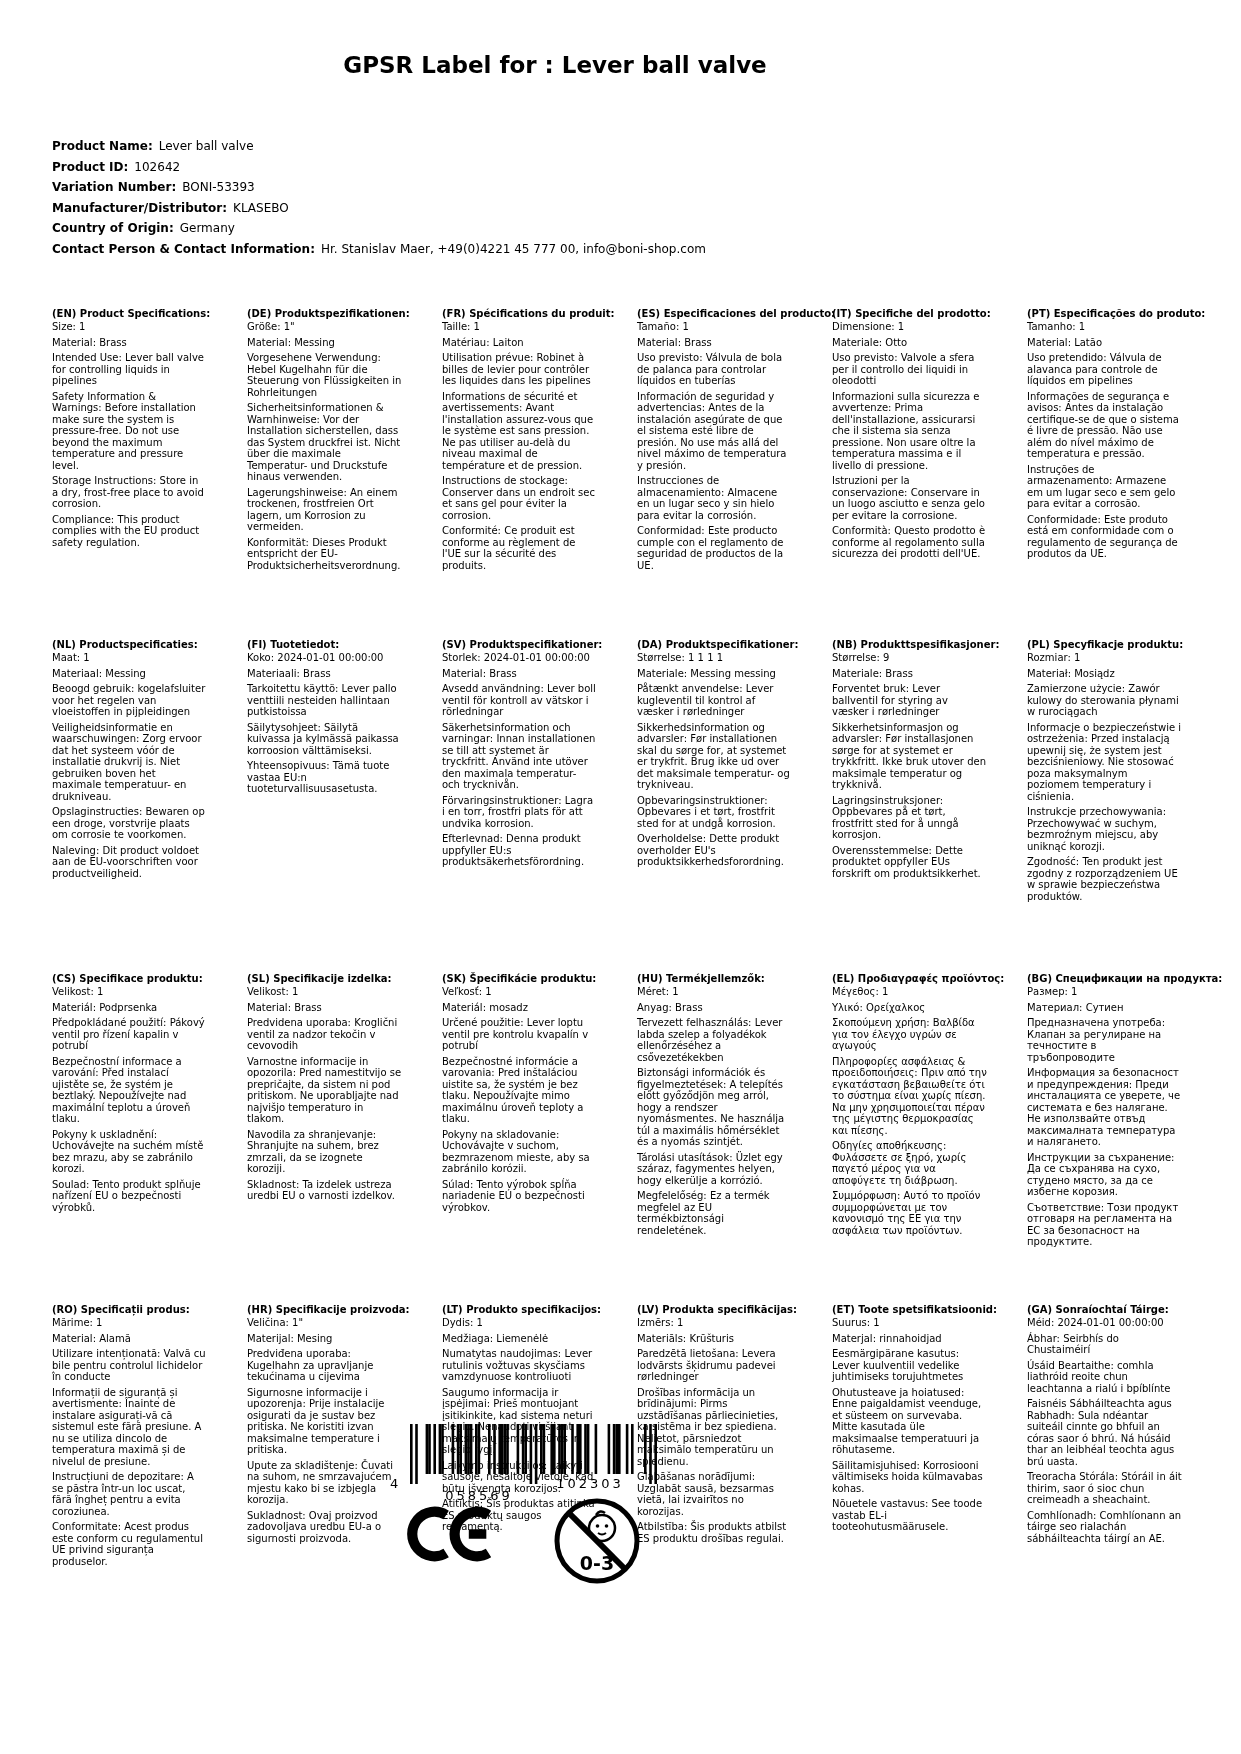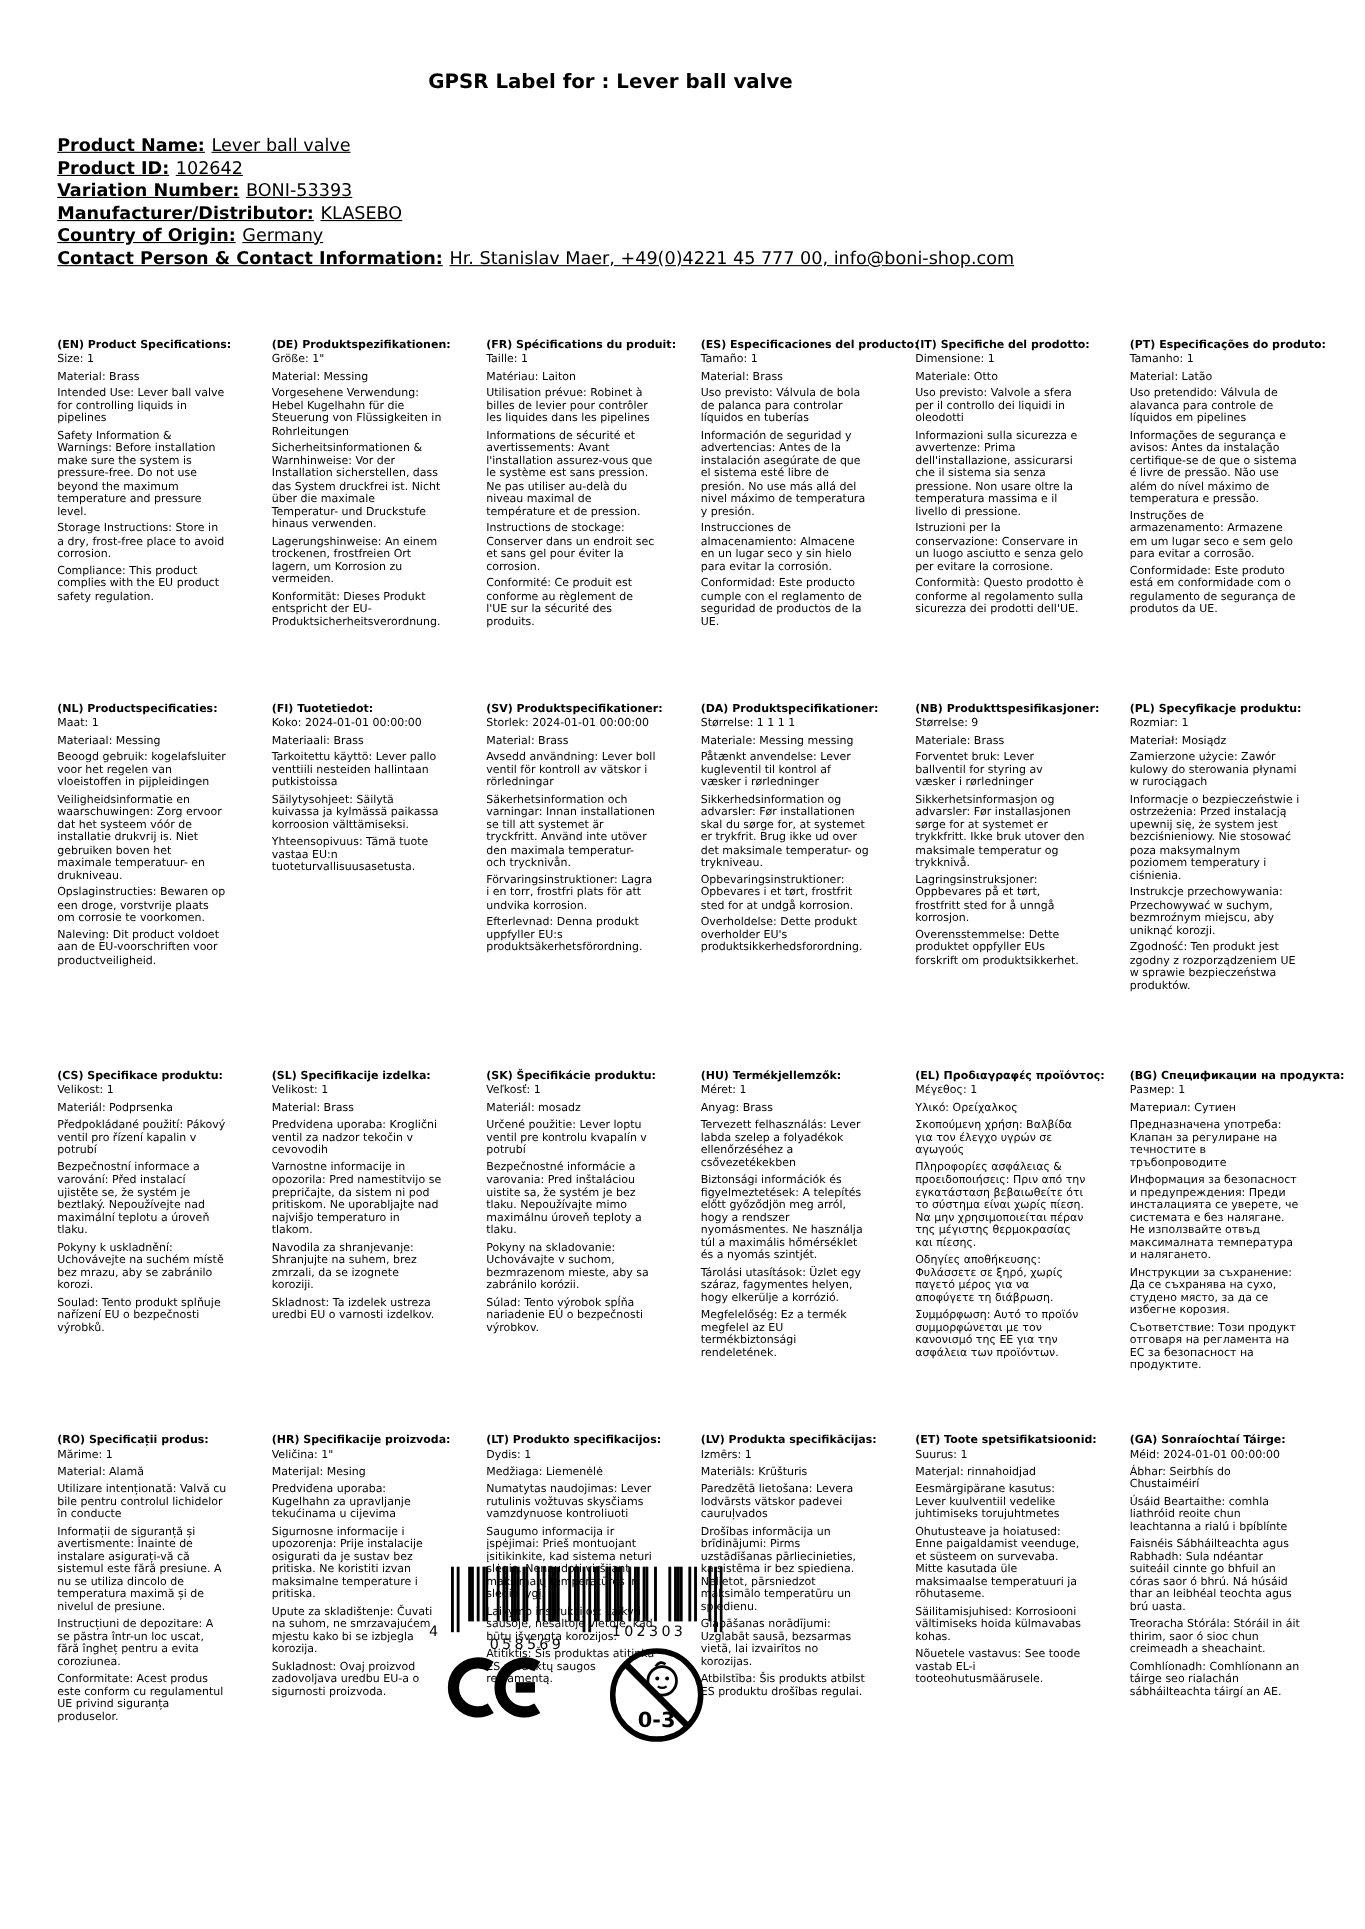--- a/index.html
+++ b/index.html
@@ -3,25 +3,25 @@
 <meta charset="utf-8">
 <style>
   * { margin:0; padding:0; box-sizing:border-box; }
   html,body { background:#ffffff; }
   body {
     width:1241px; height:1754px; position:relative;
     font-family:"DejaVu Sans", "Liberation Sans", sans-serif;
     color:#000;
   }
   .title {
-    position:absolute; top:64px; left:0; width:1110px;
-    text-align:center; font-size:18px; font-weight:bold;
+    position:absolute; top:52px; left:0; width:1110px;
+    text-align:center; font-size:23px; font-weight:bold;
     font-family:"DejaVu Sans", sans-serif;
   }
-  .info { position:absolute; top:122px; left:52px; font-size:16px; line-height:20.5px;text-decoration:underline; }
+  .info { position:absolute; top:136px; left:52px; font-size:12px; line-height:20.5px; }
   .info-row { white-space:nowrap; }
   .info-label { font-weight:bold; }
   .info-value { font-weight:normal; margin-left:6px; }
   .grid {
     position:absolute; top:308px; left:52px; width:1110px;
     display:grid;
     grid-template-columns:repeat(6, 175px);
     grid-template-rows:311px 314px 311px auto;
     align-items:start;
     gap:20px;
@@ -321,21 +321,21 @@
         <p class="lang-para">Laikymo instrukcijos: Laikyti sausoje, nešaltoje vietoje, kad būtų išvengta korozijos.</p>
         <p class="lang-para">Atitiktis: Šis produktas atitinka ES produktų saugos reglamentą.</p>
       </div>
   </div>
 
   <div class="lang-block">
     <h3 class="lang-heading">(LV) Produkta specifikācijas:</h3>
     <div class="lang-paras">
         <p class="lang-para">Izmērs: 1</p>
         <p class="lang-para">Materiāls: Krūšturis</p>
-        <p class="lang-para">Paredzētā lietošana: Levera lodvārsts vätskor padevei cauruļvados</p>
+        <p class="lang-para">Paredzētā lietošana: Levera lodvārsts šķidrumu padevei rørledninger</p>
         <p class="lang-para">Drošības informācija un brīdinājumi: Pirms uzstādīšanas pārliecinieties, ka sistēma ir bez spiediena. Nelietot, pārsniedzot maksimālo temperatūru un spiedienu.</p>
         <p class="lang-para">Glabāšanas norādījumi: Uzglabāt sausā, bezsarmas vietā, lai izvairītos no korozijas.</p>
         <p class="lang-para">Atbilstība: Šis produkts atbilst ES produktu drošības regulai.</p>
       </div>
   </div>
 
   <div class="lang-block">
     <h3 class="lang-heading">(ET) Toote spetsifikatsioonid:</h3>
     <div class="lang-paras">
         <p class="lang-para">Suurus: 1</p>

